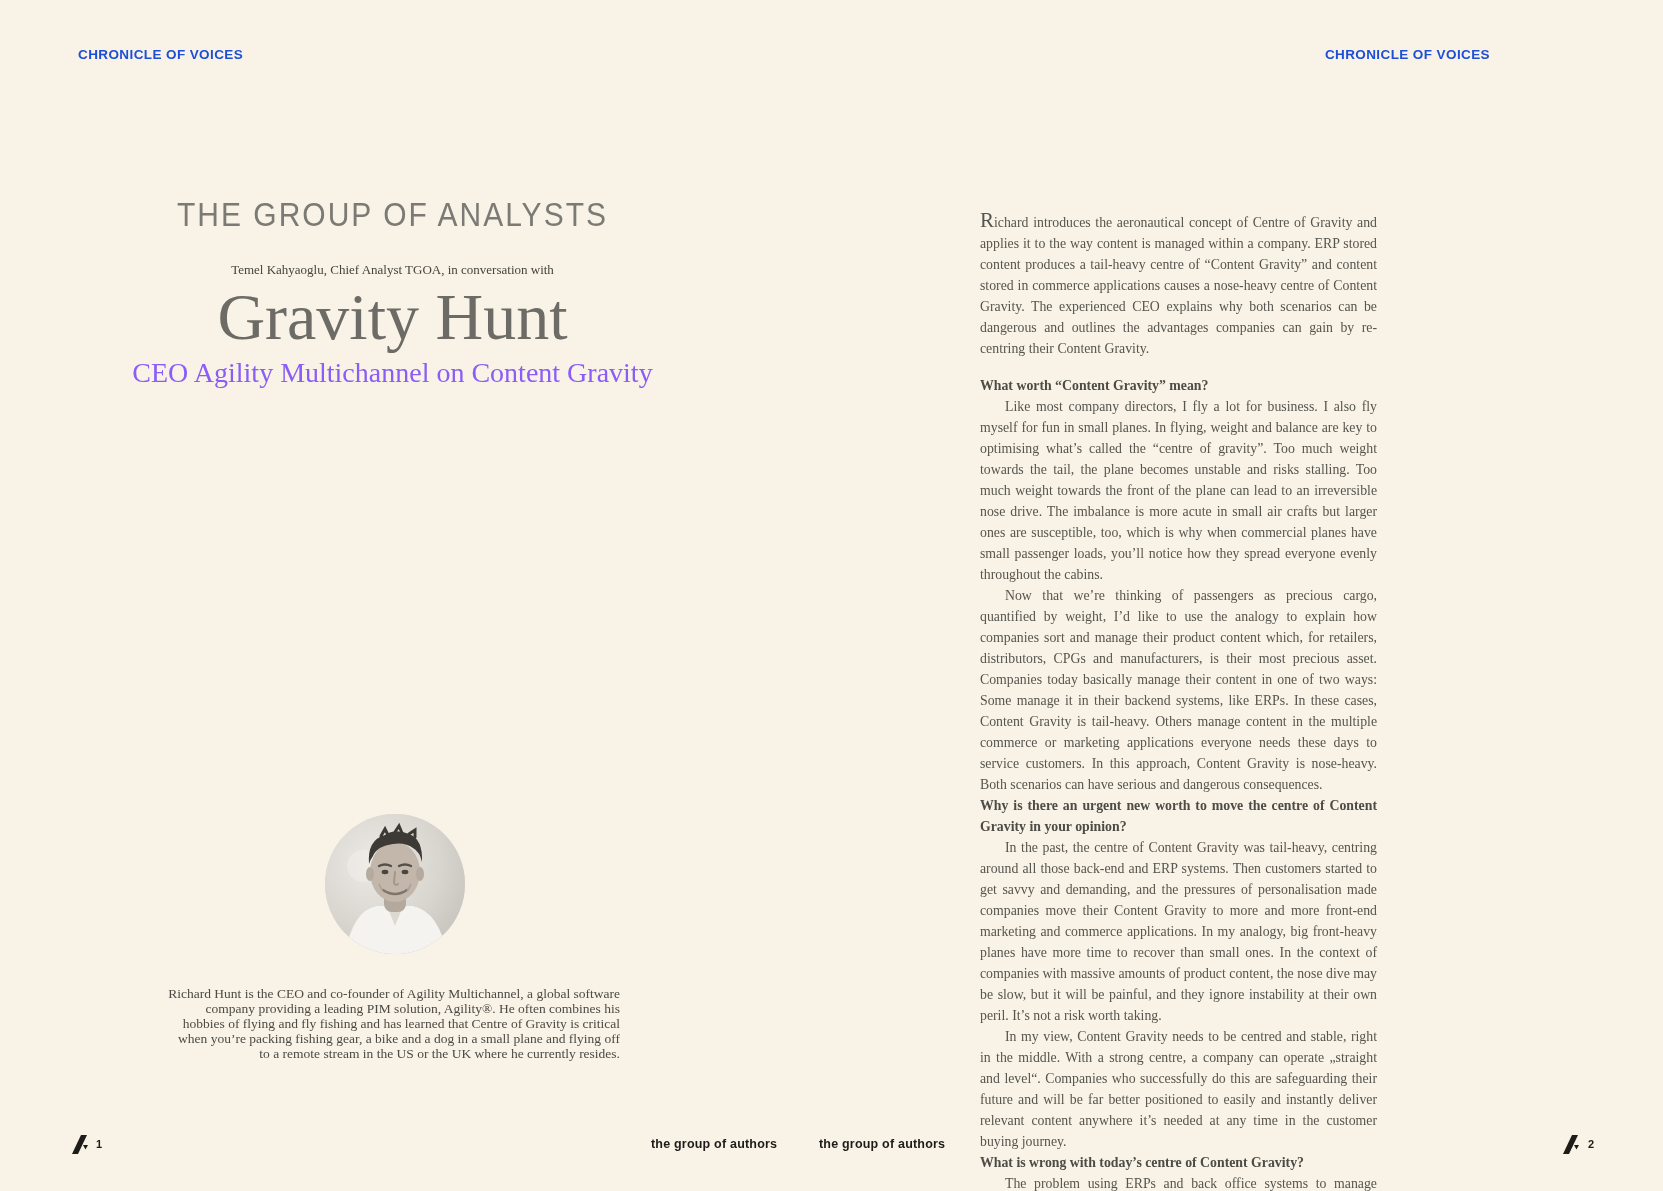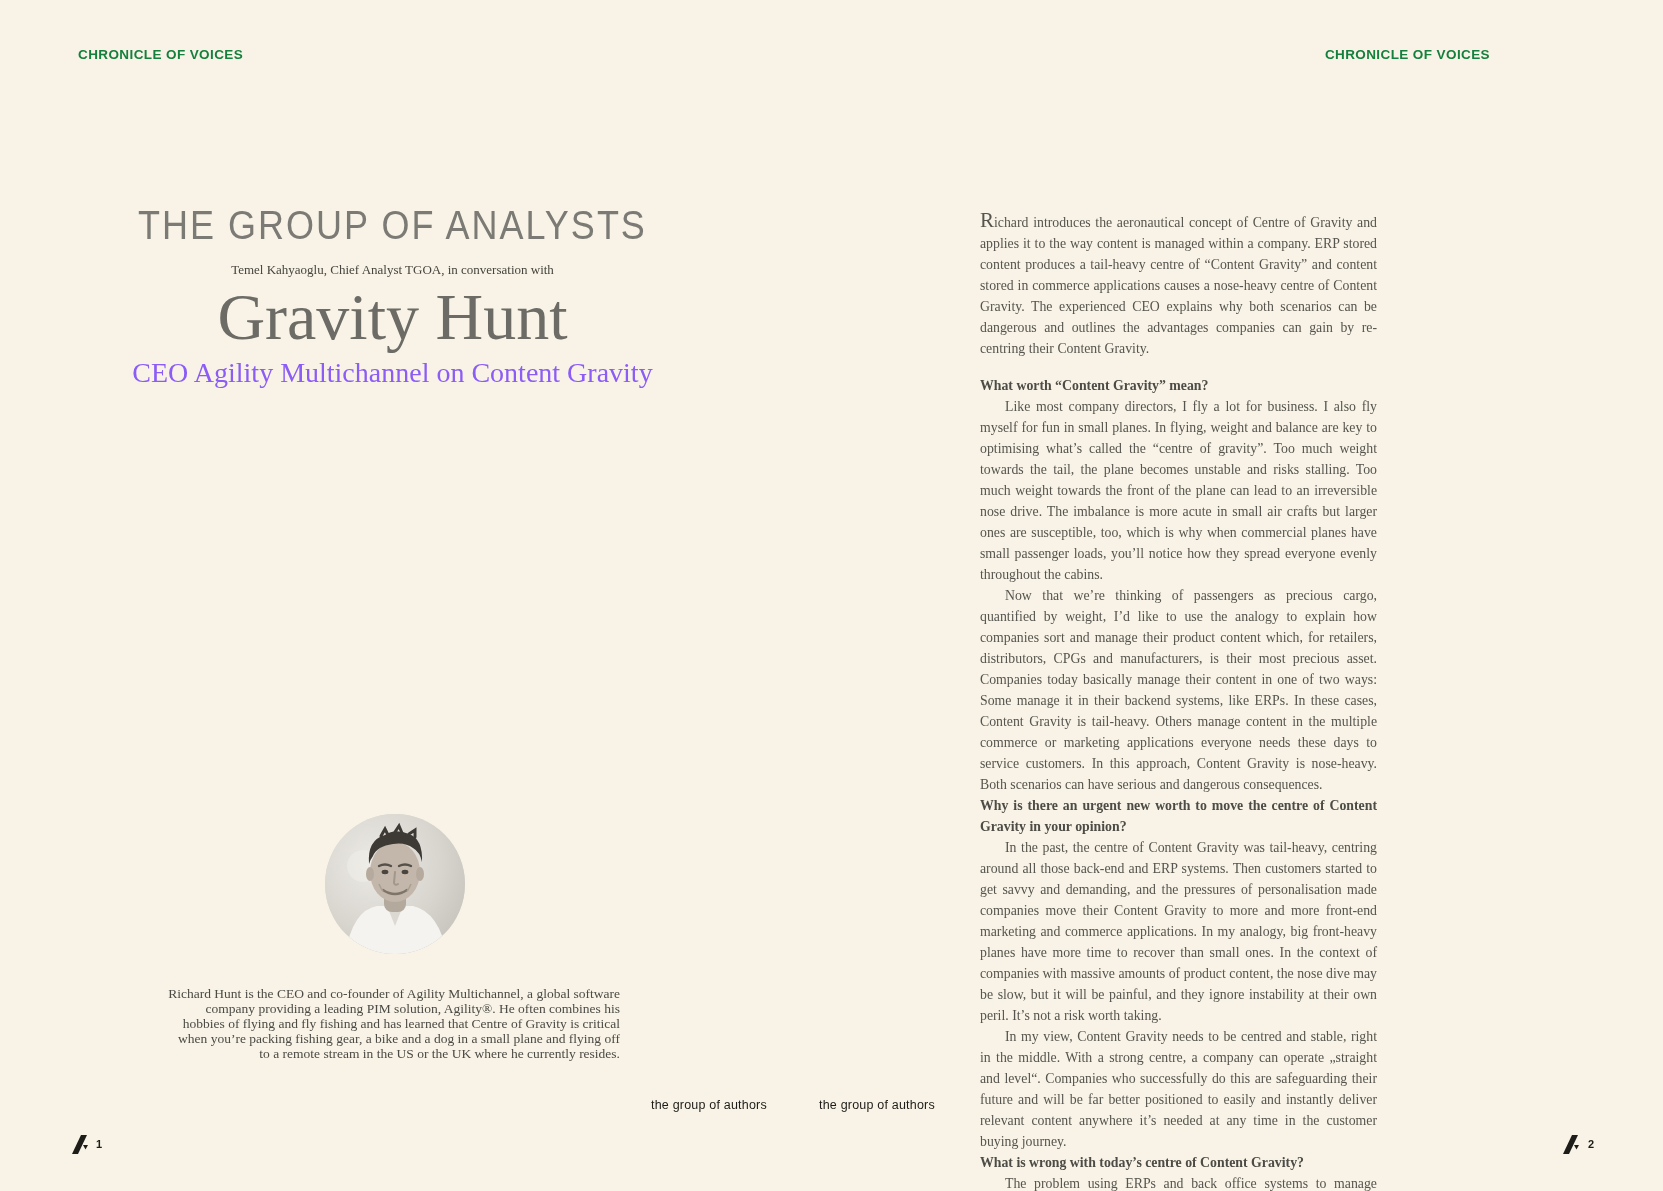--- a/index.html
+++ b/index.html
@@ -5,31 +5,31 @@
   html,body{margin:0;padding:0;}
   body{
     width:1663px;height:1191px;position:relative;overflow:hidden;
     background:#f8f3e6;
     font-family:"Liberation Serif", serif;
     -webkit-font-smoothing:antialiased;
   }
   .runhead{
     position:absolute;top:47px;
     font-family:"Liberation Sans", sans-serif;
-    font-weight:bold;font-size:13.5px;letter-spacing:.4px;color:#15803d;
+    font-weight:bold;font-size:13.5px;letter-spacing:.4px;color:#1d4ed8;
   }
   .runhead.left{left:78px;}
   .runhead.right{right:173px;}
 
   
   .left-col{position:absolute;left:60px;top:0;width:665px;text-align:center;}
   .kicker{
-    position:absolute;left:0;top:202px;width:100%;
+    position:absolute;left:0;top:196px;width:100%;
     font-family:"Liberation Sans", sans-serif;
-    font-weight:400;font-size:36px;letter-spacing:2px;color:#7b7a75;
+    font-weight:400;font-size:30px;letter-spacing:2px;color:#7b7a75;
     font-stretch:condensed;
   }
   .kicker span{display:inline-block;transform:scaleY(1.12);transform-origin:center top;}
   .convo-line{
     position:absolute;left:0;top:262px;width:100%;
     font-size:13px;color:#45443e;
   }
   .big-title{
     position:absolute;left:0;top:282px;width:100%;
     font-size:66px;color:#6c6b66;line-height:1.05;
@@ -61,22 +61,22 @@
   .q{font-weight:bold;color:#4c4b45;}
   .a{text-indent:25px;}
 
   
   .foot{position:absolute;top:1135px;}
   .foot-num{
     position:absolute;top:1138px;
     font-family:"Liberation Sans", sans-serif;font-weight:bold;font-size:11px;color:#1d1c18;
   }
   .foot-run{
-    position:absolute;top:1098px;
-    font-family:"Liberation Sans", sans-serif;font-weight:normal;font-size:12.5px;
+    position:absolute;top:1137px;
+    font-family:"Liberation Sans", sans-serif;font-weight:bold;font-size:12.5px;
     letter-spacing:.2px;color:#1d1c18;
   }
   .logo-mark svg{display:block;}
 </style>
 </head>
 <body>
 
 <div class="runhead left">CHRONICLE OF VOICES</div>
 <div class="runhead right">CHRONICLE OF VOICES</div>
 

